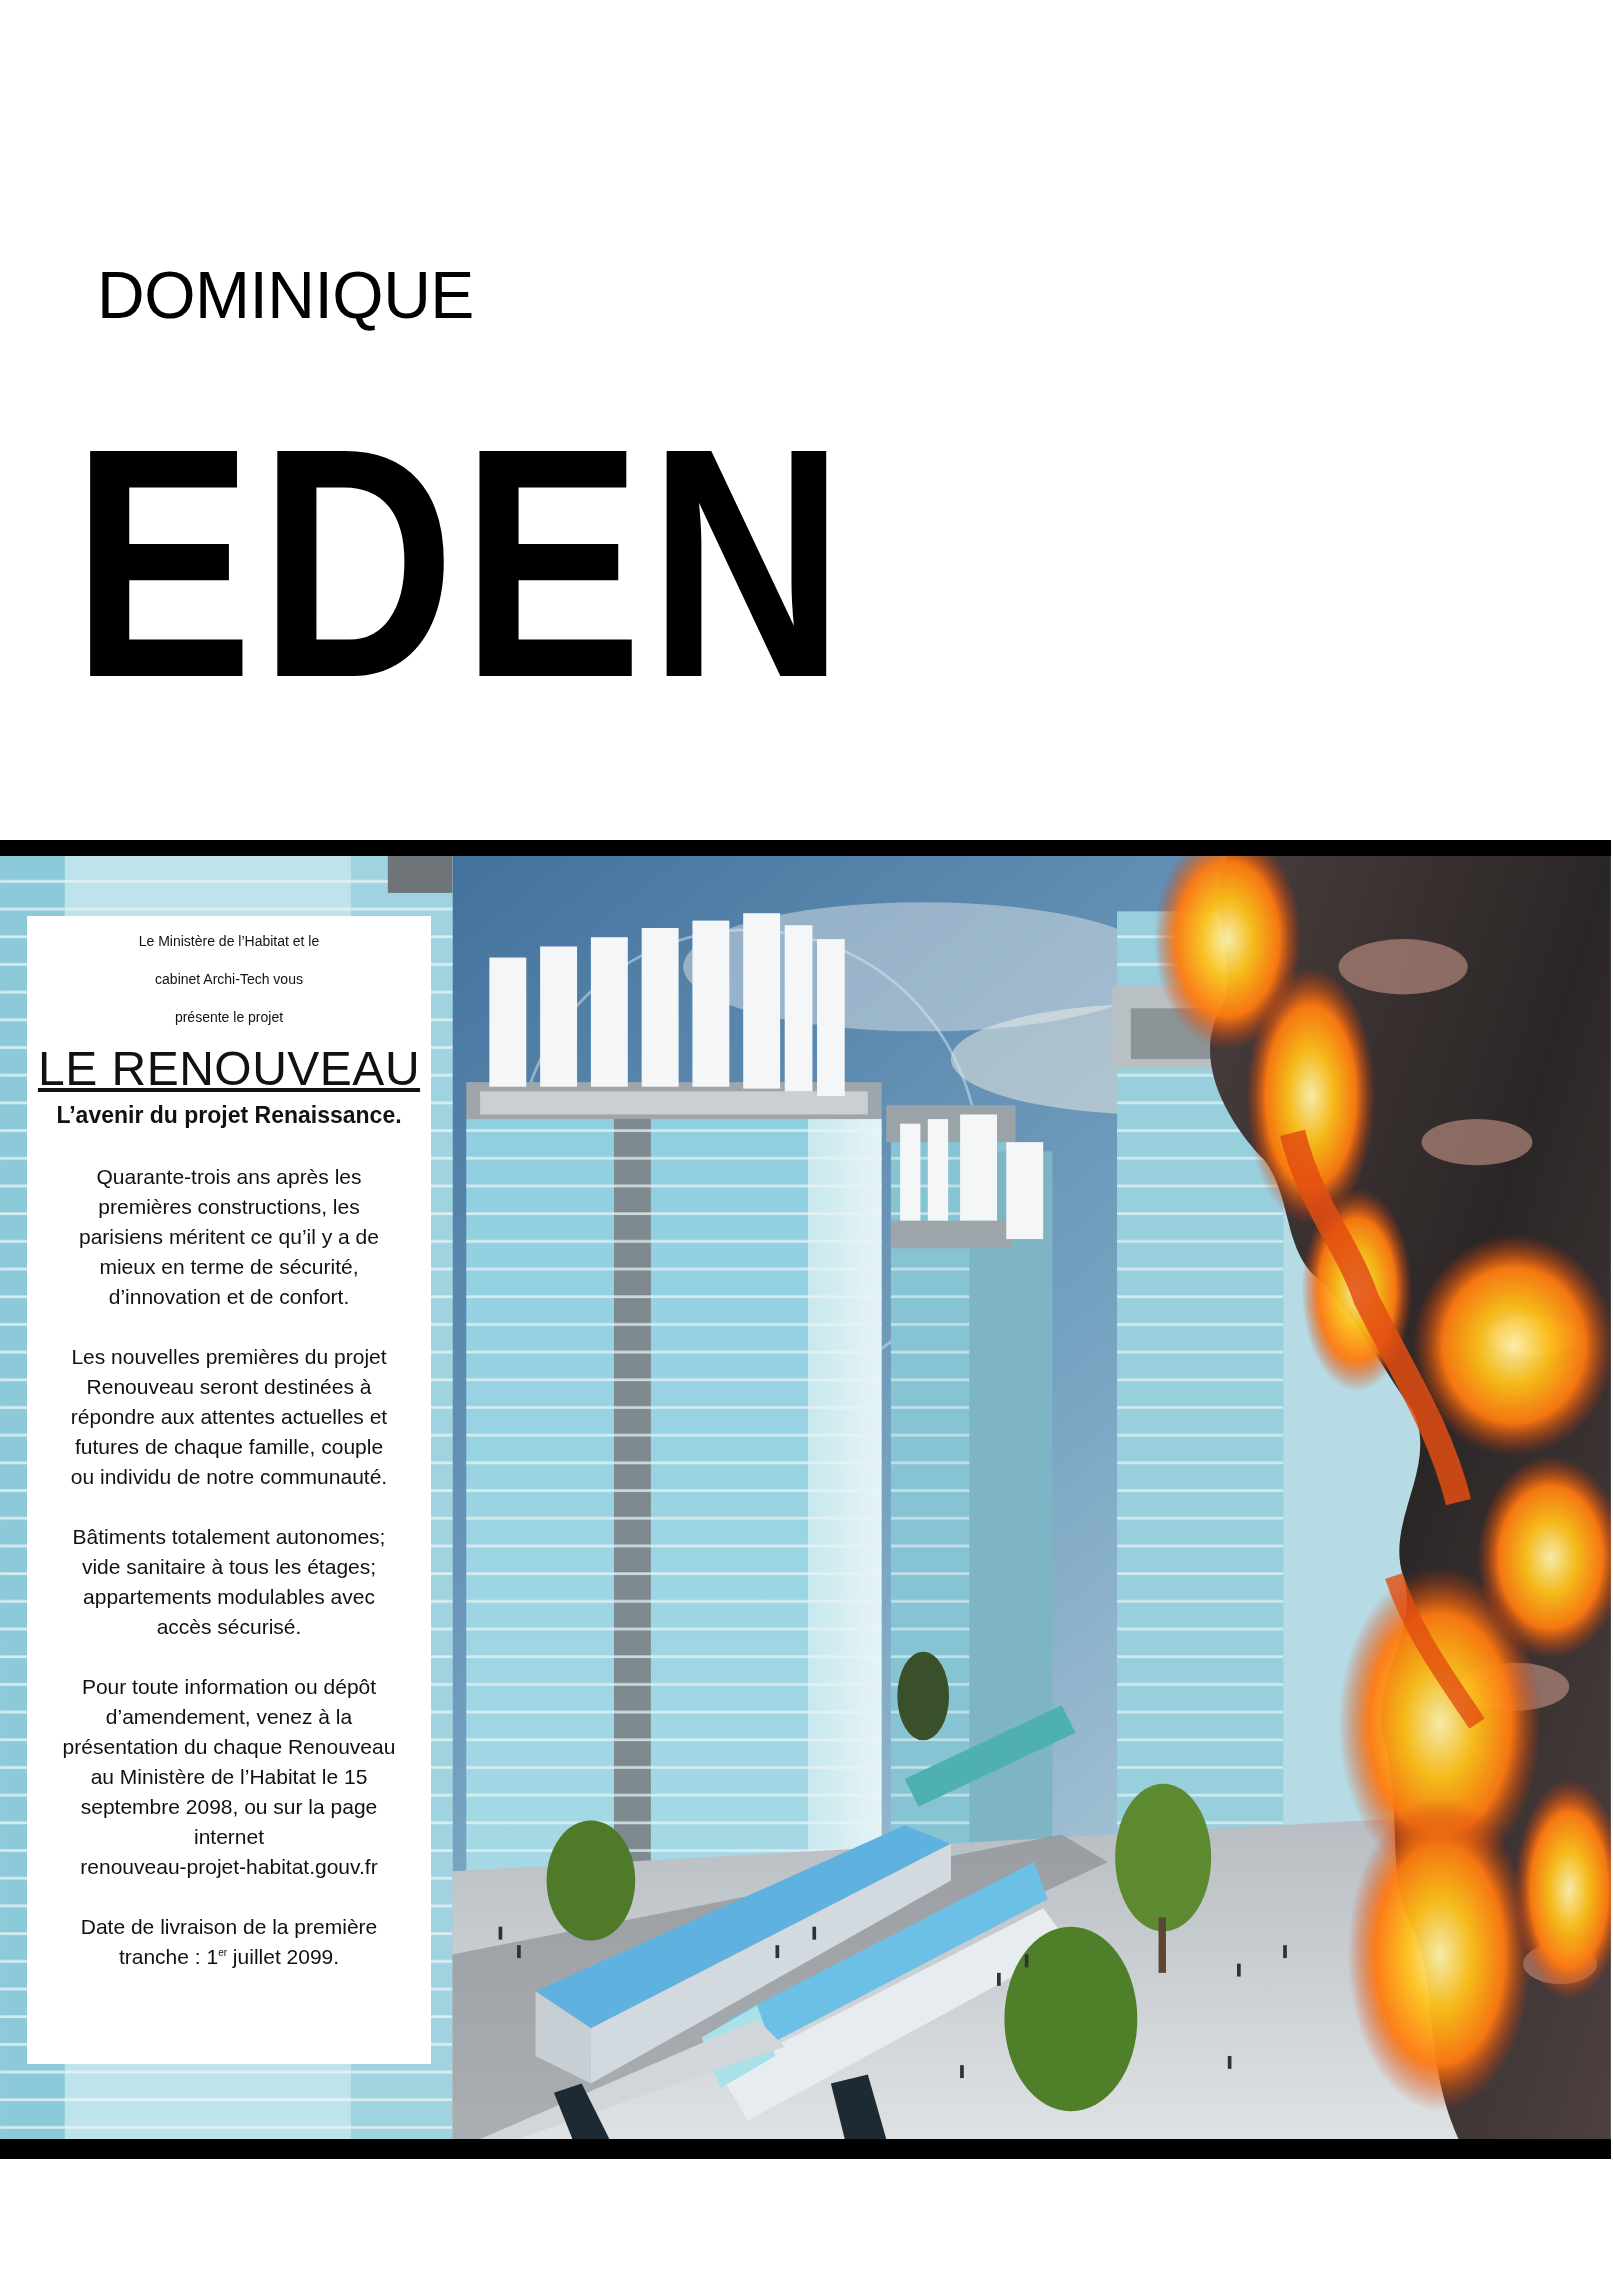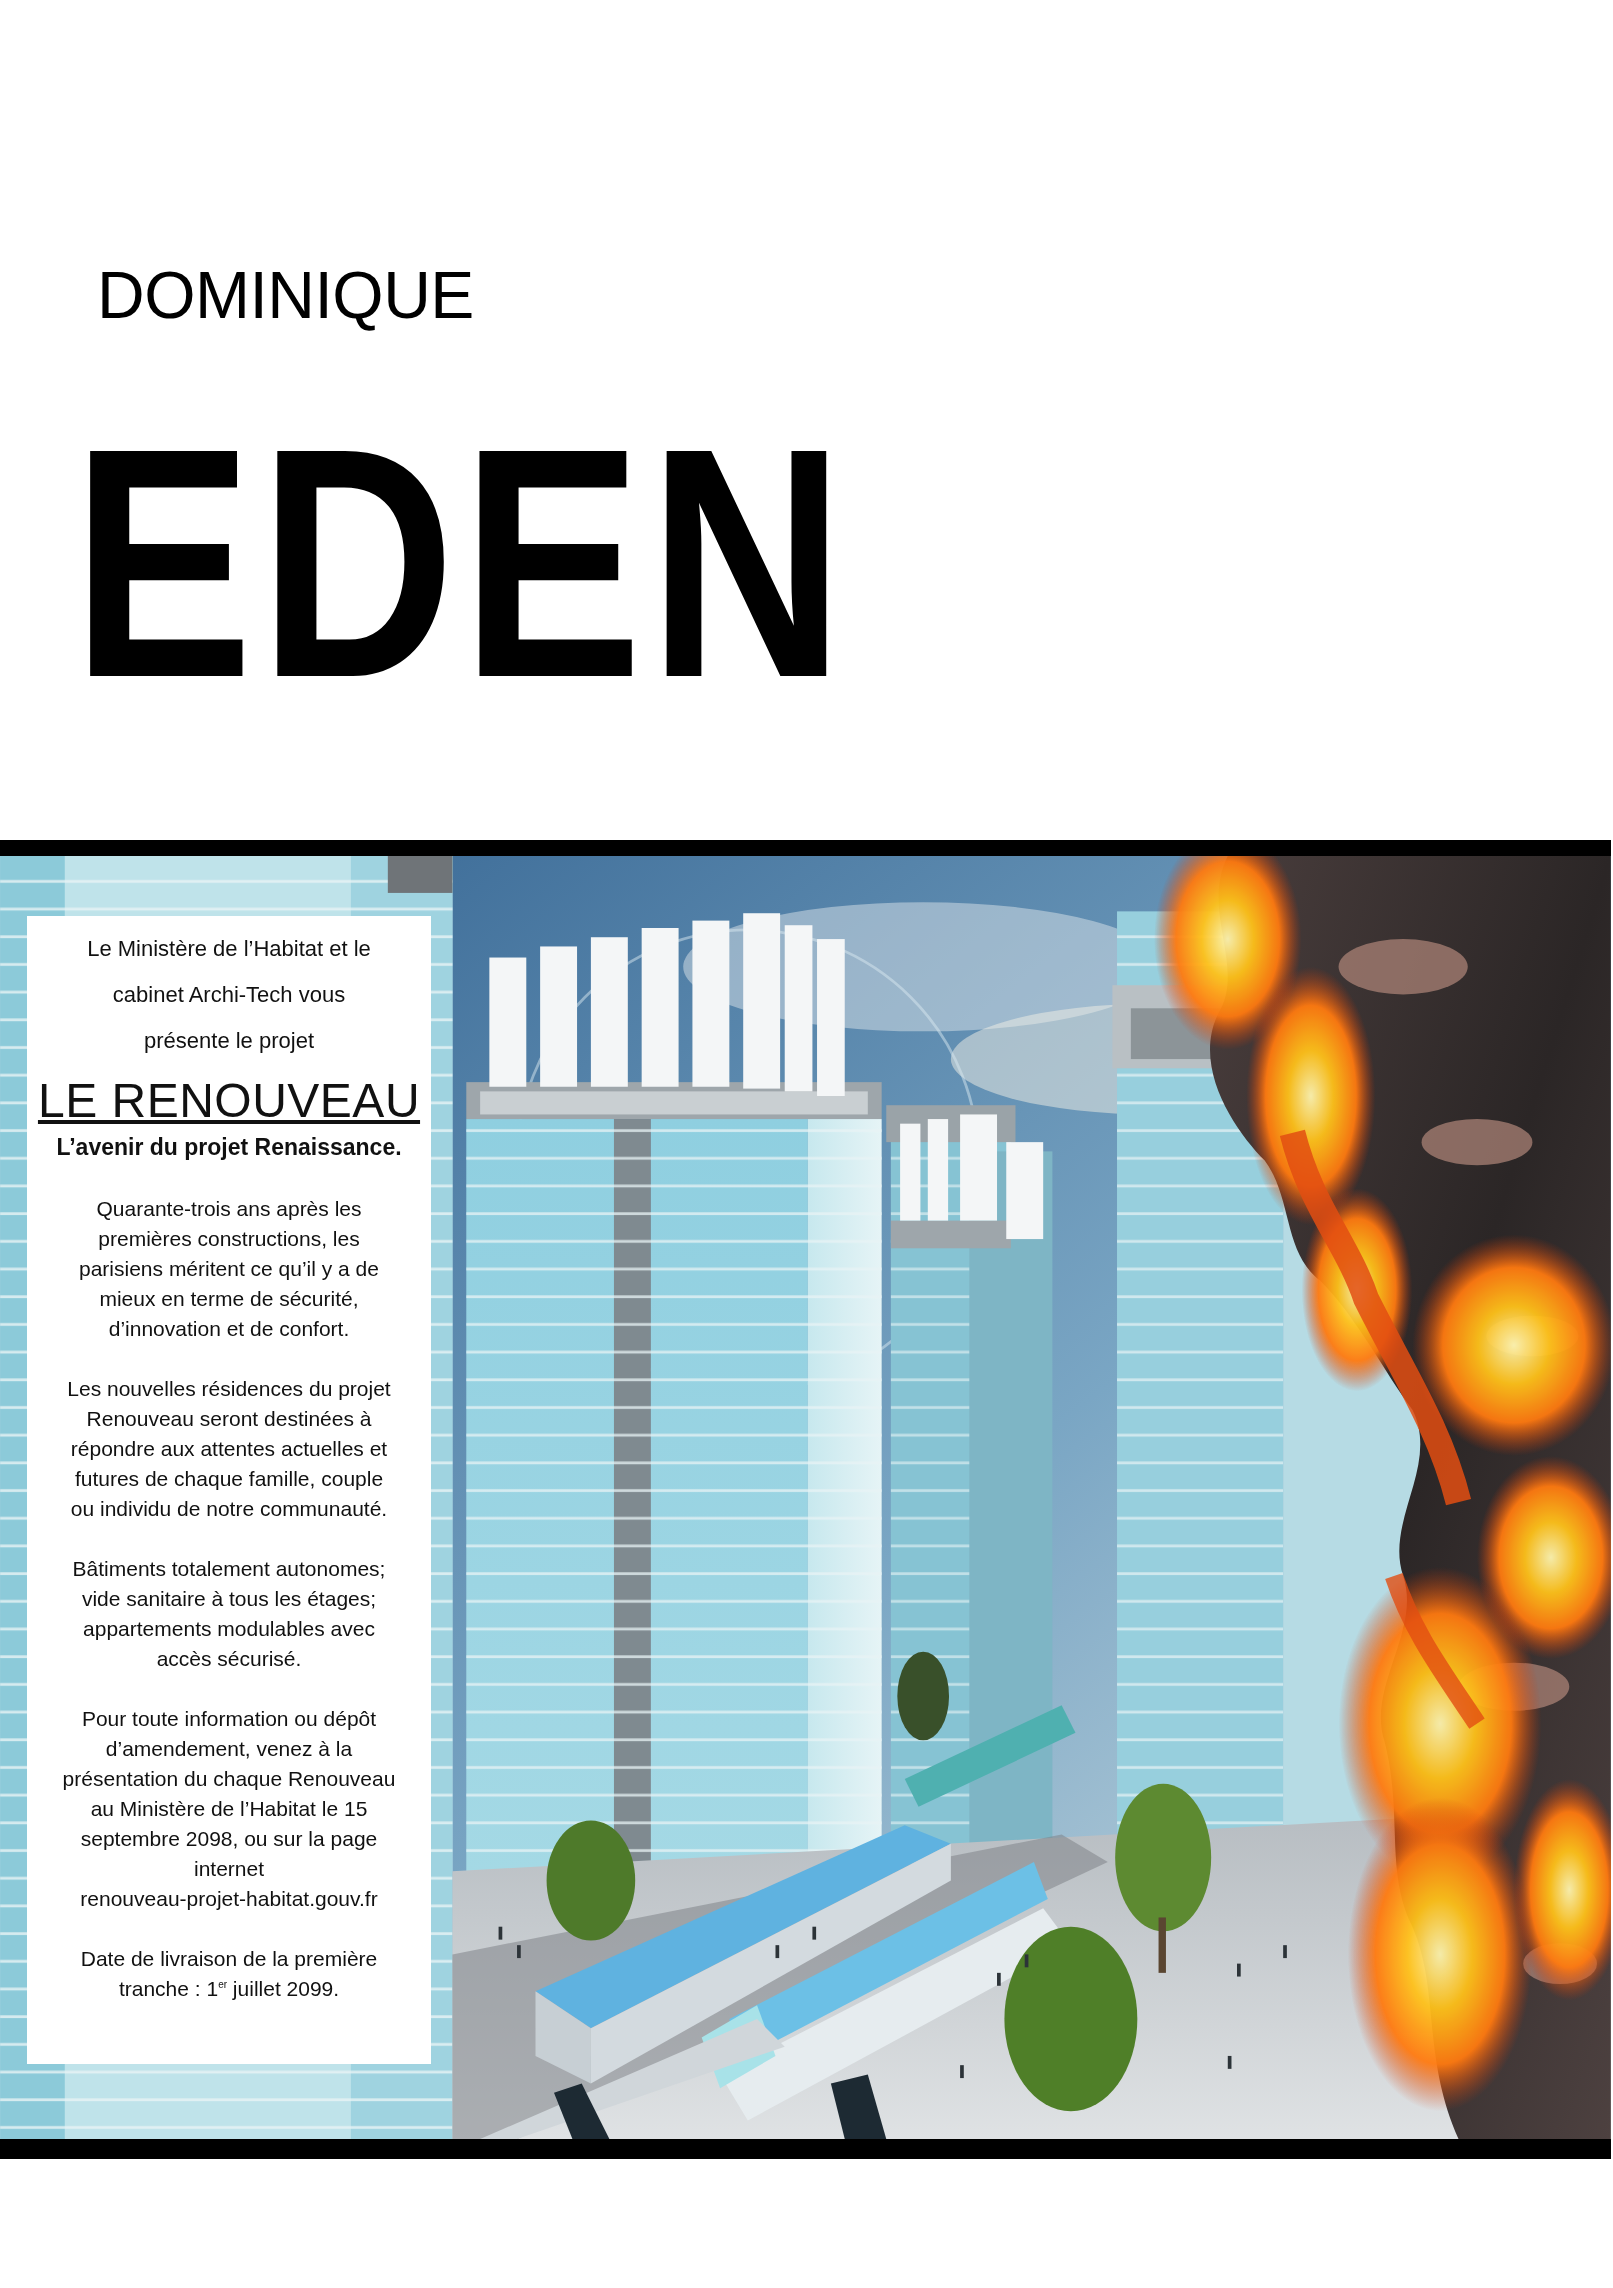--- a/index.html
+++ b/index.html
@@ -6,21 +6,21 @@
   body { width: 1613px; height: 2289px; position: relative; overflow: hidden; font-family: "Liberation Sans", sans-serif; }
   .author { position: absolute; left: 97px; top: 258px; font-family: "Liberation Sans", sans-serif; font-size: 66px; line-height: 74px; color: #000; letter-spacing: -0.5px; }
   .author div { white-space: nowrap; }
   .title { position: absolute; left: 72px; top: 399px; font-family: "Liberation Sans", sans-serif; font-weight: bold; font-size: 327px; line-height: 327px; color: #000; transform: scaleX(0.83); transform-origin: left top; letter-spacing: 7.4px; white-space: nowrap; }
   .bar { position: absolute; left: 0; width: 1611px; background: #000; }
   .bar.top { top: 840px; height: 16.6px; }
   .bar.bottom { top: 2139px; height: 20px; }
   .illustration { position: absolute; left: 0; top: 856px; width: 1611px; height: 1283px; overflow: hidden; background: #9ccfdd; }
   .illustration svg { position: absolute; left: 0; top: 0; width: 1611px; height: 1283px; }
   .info-box { position: absolute; left: 27px; top: 916px; width: 404px; height: 1148px; background: #ffffff; box-sizing: border-box; padding-top: 3.7px; text-align: center; color: #111; font-family: "Liberation Sans", sans-serif; }
-  .info-box .intro { font-size: 22px; line-height: 34px; margin: 12px; }
+  .info-box .intro { font-size: 14px; line-height: 34px; margin: 4px; }
   .info-box .project-name { font-size: 48px; line-height: 61px; margin: 1.8px 0 0 0; letter-spacing: 0.5px; text-decoration: underline; }
   .info-box .tagline { font-size: 23px; line-height: 33px; font-weight: bold; margin: 0; }
   .info-box p.body { font-size: 21px; line-height: 30px; margin: 0; padding: 0 1px; }
   .info-box .gap { height: 30px; }
   .info-box .delivery { font-weight: normal; }
   .info-box sup { font-size: 10px; line-height: 0; }
 </style>
 </head>
 <body>
 
@@ -184,21 +184,21 @@
   <p class="tagline">L’avenir du projet Renaissance.</p>
 
   <div class="gap"></div>
   <p class="body">Quarante-trois ans après les</p>
   <p class="body">premières constructions, les</p>
   <p class="body">parisiens méritent ce qu’il y a de</p>
   <p class="body">mieux en terme de sécurité,</p>
   <p class="body">d’innovation et de confort.</p>
 
   <div class="gap"></div>
-  <p class="body">Les nouvelles résidences du projet</p>
+  <p class="body">Les nouvelles premières du projet</p>
   <p class="body">Renouveau seront destinées à</p>
   <p class="body">répondre aux attentes actuelles et</p>
   <p class="body">futures de chaque famille, couple</p>
   <p class="body">ou individu de notre communauté.</p>
 
   <div class="gap"></div>
   <p class="body">Bâtiments totalement autonomes;</p>
   <p class="body">vide sanitaire à tous les étages;</p>
   <p class="body">appartements modulables avec</p>
   <p class="body">accès sécurisé.</p>

